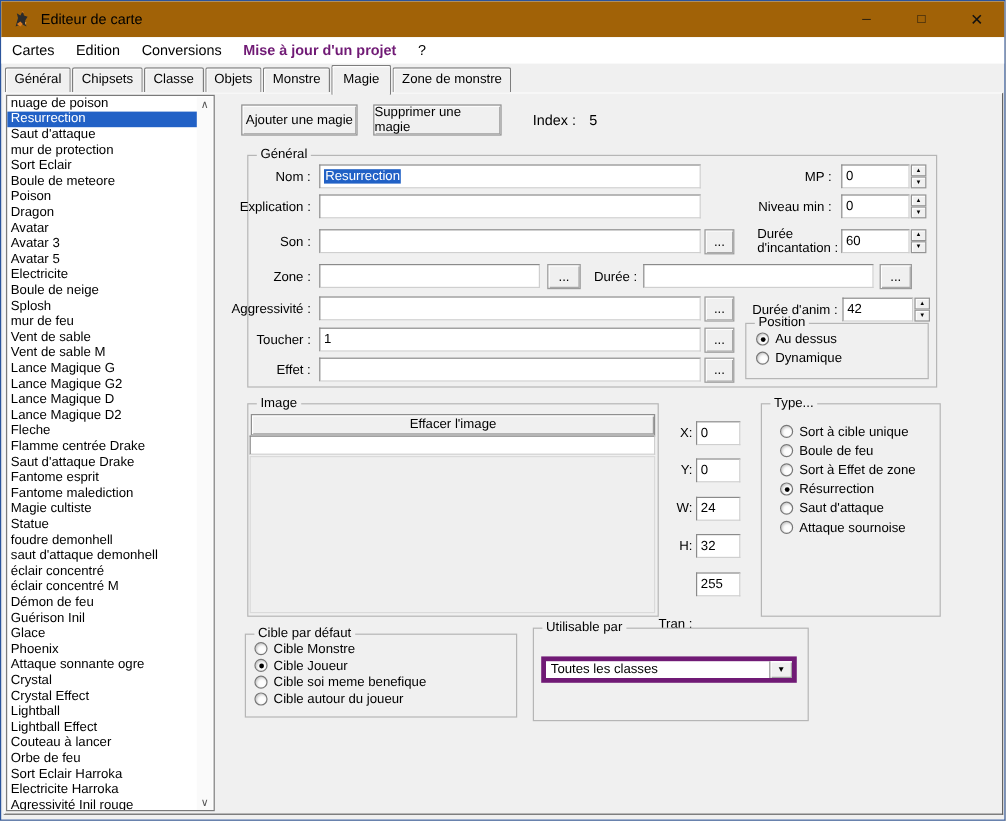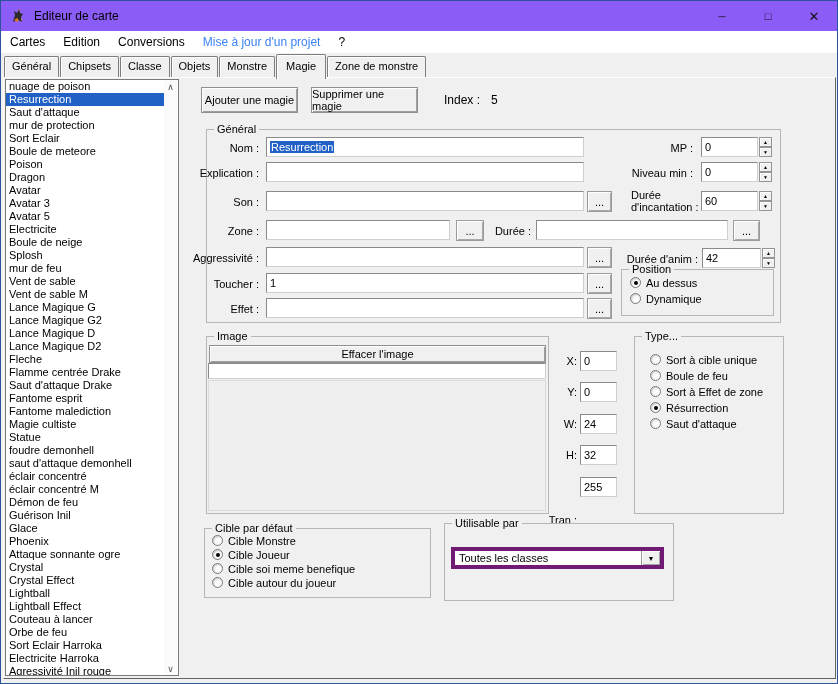--- a/index.html
+++ b/index.html
@@ -2,35 +2,35 @@
 <html style="--sel: #2161c6; --win-border: #2b549c;"><head>
 <meta charset="utf-8">
 <style>
   * { margin:0; padding:0; box-sizing:border-box; }
   html,body { background:#8a8a8a; }
   body { font-family:"Liberation Sans", sans-serif; -webkit-font-smoothing:none; }
   .window { position:relative; width:838px; height:684px; background:#f0f0f0;
             border:1px solid var(--win-border,#2b549c); overflow:hidden; }
 
   
-  .titlebar { position:absolute; left:0; top:0; width:100%; height:30px; background:#8b5cf6;
+  .titlebar { position:absolute; left:0; top:0; width:100%; height:30px; background:#a16207;
               display:flex; align-items:center; }
   .app-icon { margin-left:9px; width:16px; height:16px; flex:0 0 auto; }
   .title-text { margin-left:8px; font-size:12px; color:#000; }
   .win-controls { margin-left:auto; display:flex; height:100%; }
   .win-btn { width:46px; height:100%; display:flex; align-items:center; justify-content:center;
              font-size:10px; color:#111; }
   .win-btn.close { font-size:13px; }
   .win-btn.max { font-size:11px; }
 
   
   .menubar { position:absolute; left:0; top:30px; width:100%; height:22px; background:#fff;
              display:flex; align-items:center; font-size:12px; }
   .menu-item { padding:0 9px; line-height:22px; color:#000; white-space:nowrap; }
-  .menu-item.disabled { color:#3b82f6; }
+  .menu-item.disabled { color:#701a75;font-weight:bold; }
 
   
   .tabstrip { position:absolute; left:3px; top:55px; height:21px; display:flex;
               align-items:flex-end; z-index:5; }
   .tab { height:21px; line-height:19px; padding:0 7px; font-size:11px; background:#f0f0f0;
          border:1px solid #7d7d7d; border-bottom:none; border-radius:2px 2px 0 0;
          box-shadow:inset 1px 1px 0 #fdfdfd; margin-right:1px; white-space:nowrap; }
   .tab.active { height:25px; line-height:23px; margin-bottom:-2px; padding:0 9px; background:#f0f0f0; }
 
   .tabpage { position:absolute; left:2px; top:76px; width:833px; height:602px;
@@ -288,20 +288,24 @@
         <span>Sort à Effet de zone</span>
       </div>
       <div class="rrow" style="height: 16px; padding-left: 15px;">
         <span class="rdo on"></span>
         <span>Résurrection</span>
       </div>
       <div class="rrow" style="height: 16px; padding-left: 15px;">
         <span class="rdo"></span>
         <span>Saut d'attaque</span>
       </div>
+      <div class="rrow" style="height: 16px; padding-left: 15px;">
+        <span class="rdo"></span>
+        <span>Attaque sournoise</span>
+      </div>
     </div>
 
   <div class="group" style="left:203px;top:527px;width:227px;height:70px;padding-top:6px;" id="ciblegroup">
     <span class="gtitle">Cible par défaut</span>
   <div class="rrow" style="height: 14px; padding-left: 7px;">
         <span class="rdo"></span>
         <span>Cible Monstre</span>
       </div>
       <div class="rrow" style="height: 14px; padding-left: 7px;">
         <span class="rdo on"></span>

